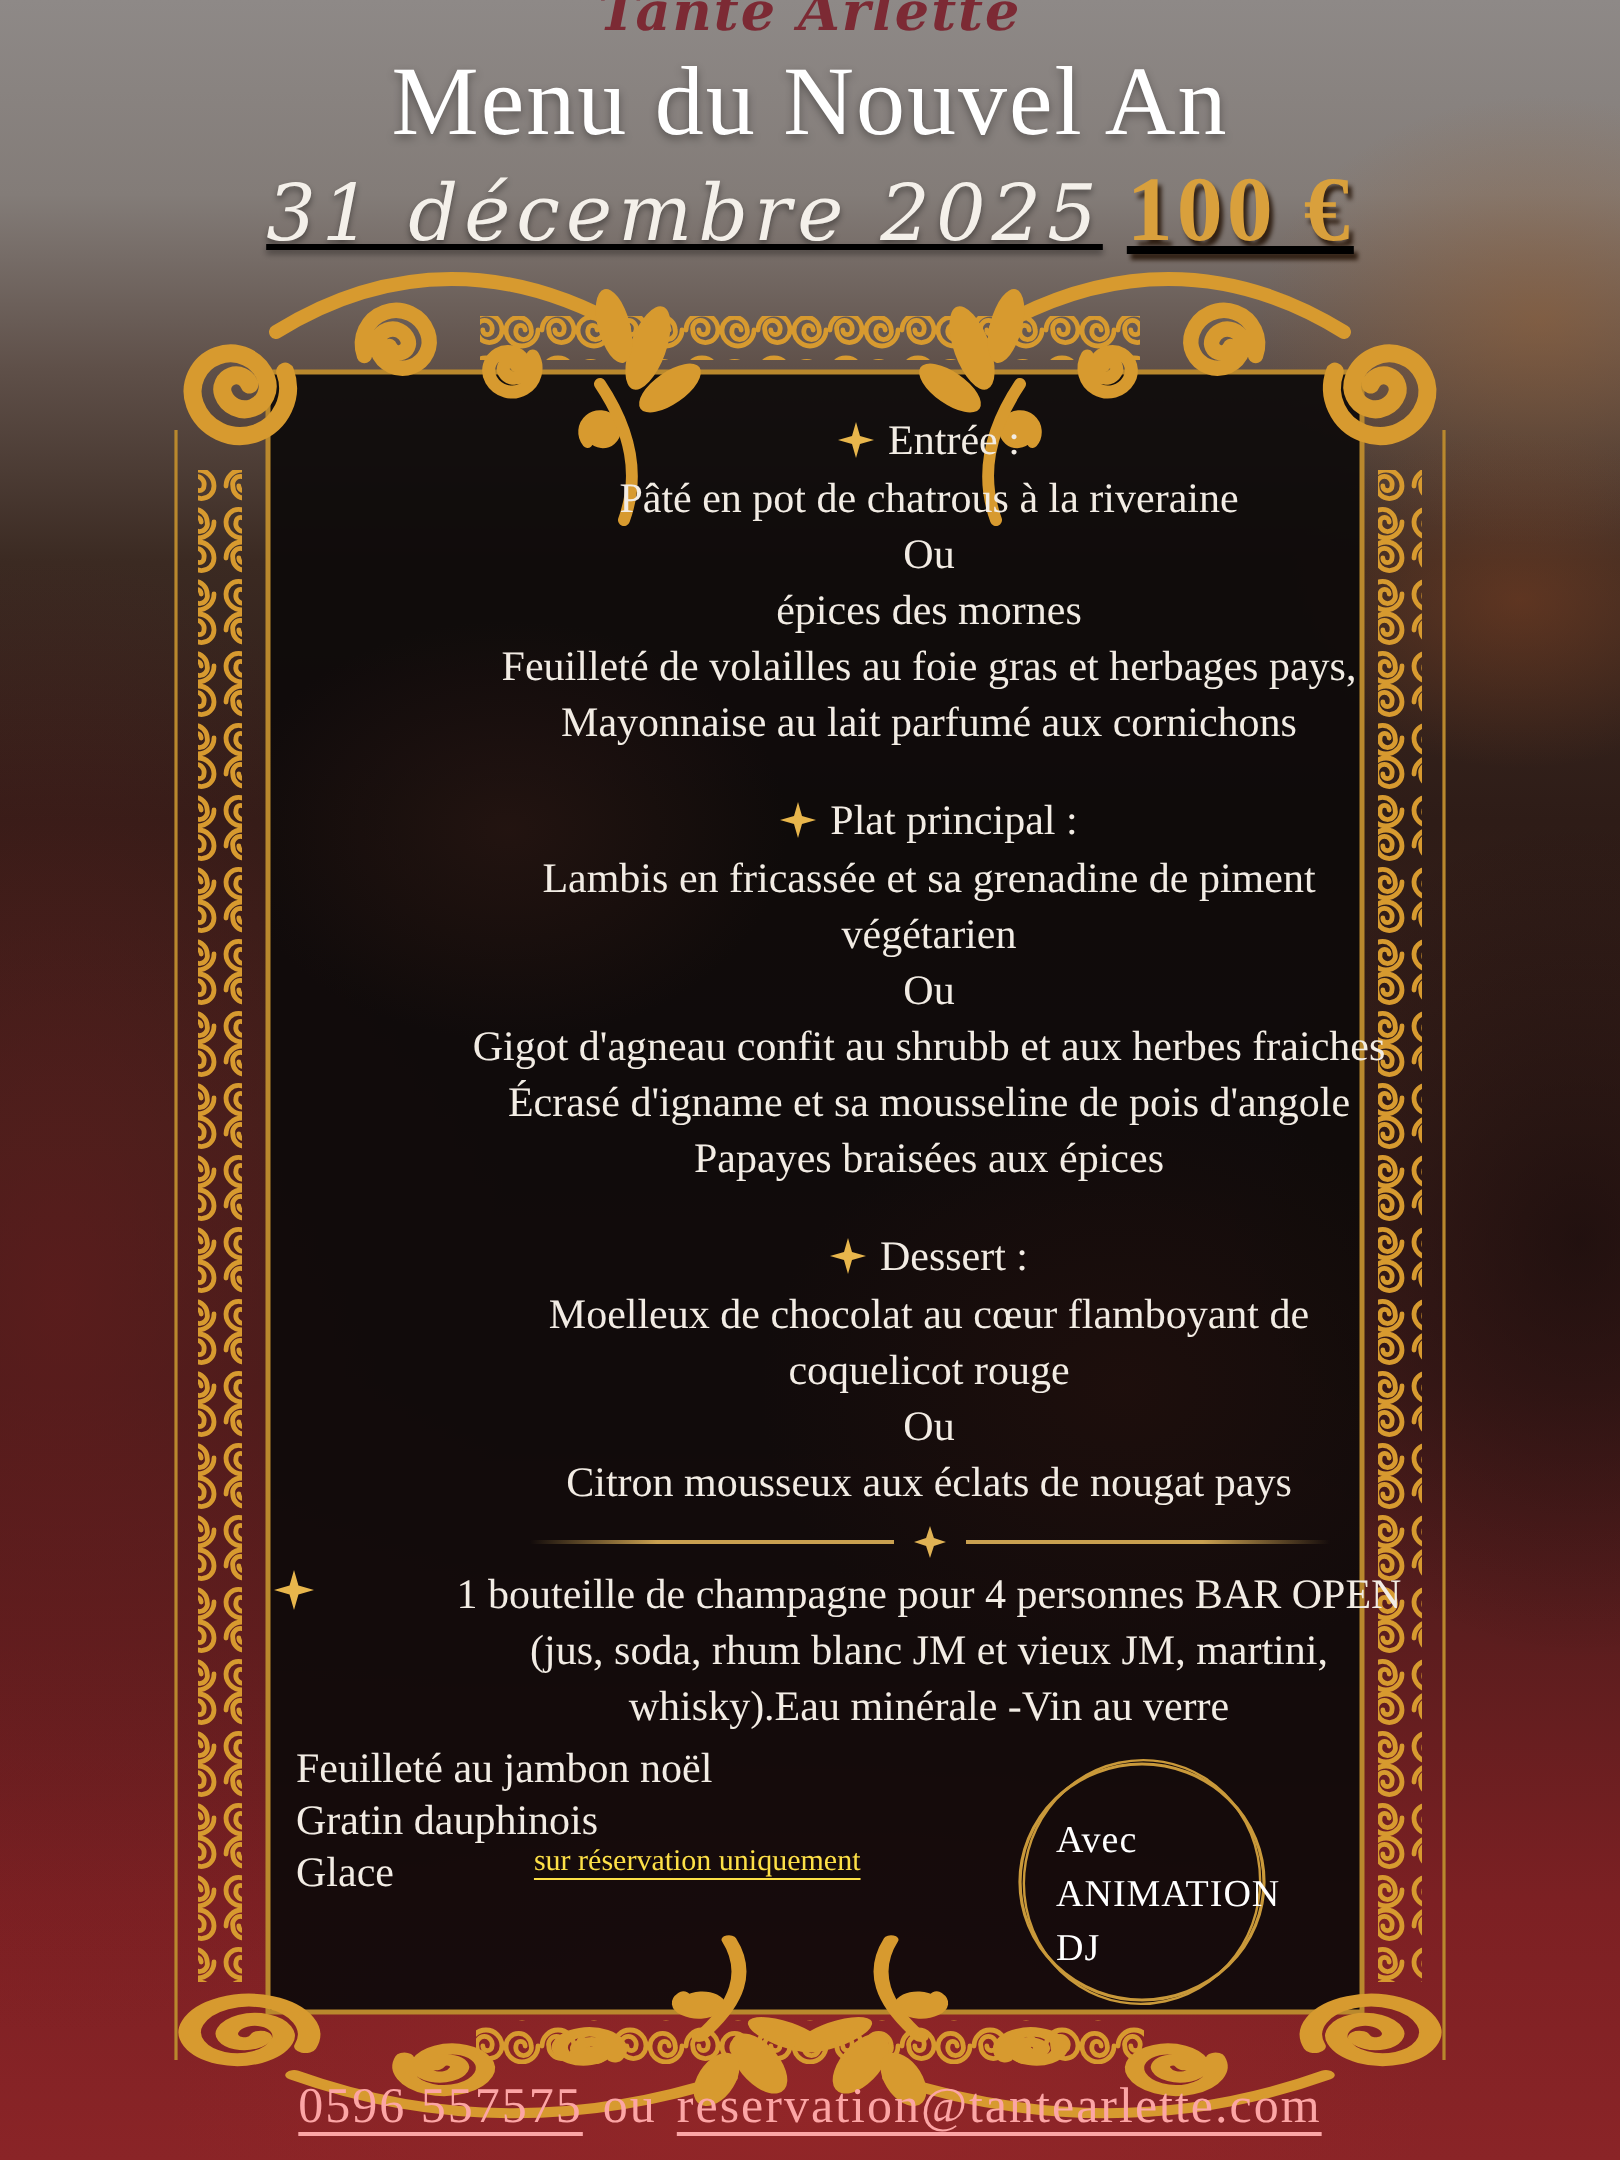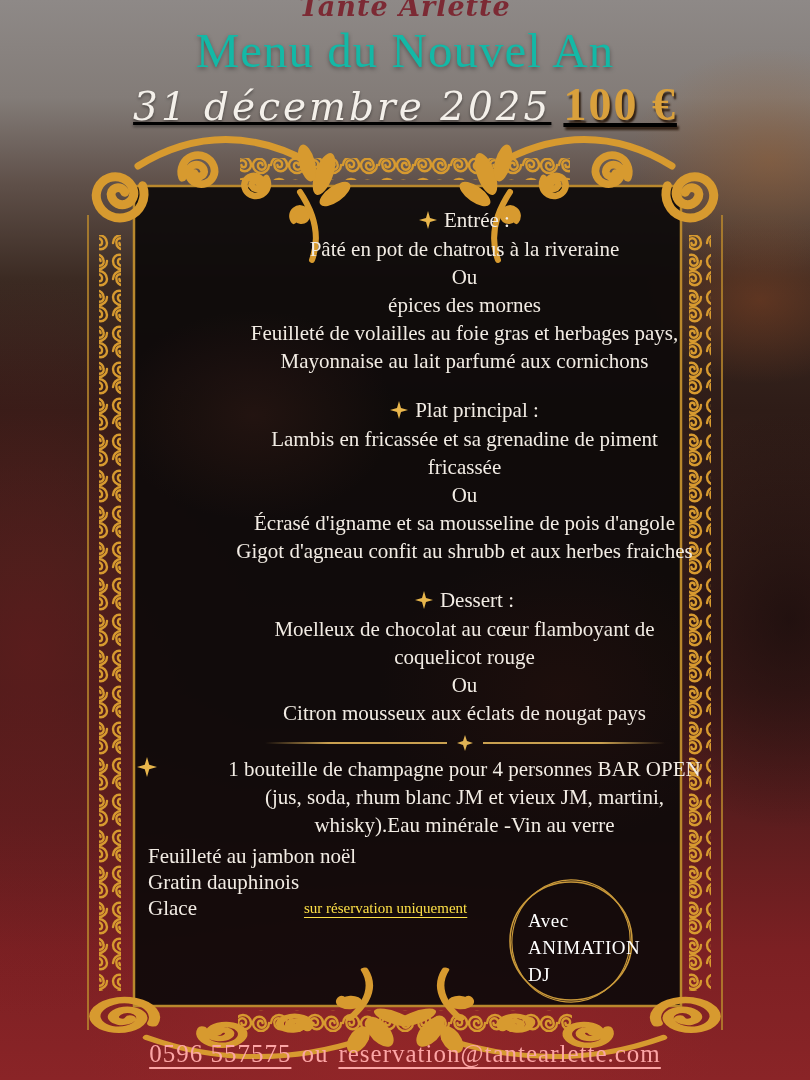--- a/index.html
+++ b/index.html
@@ -16,21 +16,21 @@
       radial-gradient(420px 240px at 400px 1055px, rgba(146,38,40,0.9), transparent 75%),
       linear-gradient(180deg, #8e8987 0%, #837c78 9%, #5f5049 17%, #3b2a22 26%, #2e1c17 38%, #3a1f1a 52%, #421c1a 64%, #5c1d1e 76%, #7c2023 88%, #8a2427 100%);
   }
   .logo{
     position:absolute; top:-9px; left:0; width:100%; text-align:center;
     font-family:"DejaVu Serif", serif; font-style:italic; font-weight:bold;
     font-size:27px; color:#7c2a34; letter-spacing:1px; z-index:3;
   }
   .title{
     position:absolute; top:22px; left:0; width:100%; text-align:center;
-    color:#14b8a6; font-size:49px; letter-spacing:1px; z-index:3;
+    color:#ffffff; font-size:49px; letter-spacing:1px; z-index:3;
     text-shadow:0 2px 4px rgba(0,0,0,0.35);
   }
   .date-row{
     position:absolute; top:78px; left:0; width:100%; z-index:3;
     display:flex; justify-content:center; align-items:baseline; gap:12px;text-decoration:underline;
   }
   .date{
     font-family:"DejaVu Serif", serif; font-style:italic; font-size:39px;
     color:#f4f0ea; letter-spacing:3px; text-shadow:0 2px 3px rgba(0,0,0,0.4);
   }
@@ -57,21 +57,21 @@
   .sec-dessert{ margin-top:20px; }
   .divider{ margin:8px auto 0; width:400px; height:16px; display:flex; align-items:center; gap:10px; }
   .div-line{ flex:1; height:2px; }
   .div-line.l{ background:linear-gradient(90deg, transparent, #c9a050 35%, #c9a050); }
   .div-line.r{ background:linear-gradient(270deg, transparent, #c9a050 35%, #c9a050); }
   .drinks{ margin-top:4px; position:relative; }
   .drinks .sparkle-left{ position:absolute; left:4px; top:2px; }
   .kids{ margin-top:4px; text-align:left; padding-left:15px; }
   .kids-title{ font-size:21px; line-height:28px; font-weight:bold; letter-spacing:0.3px; }
   .kids-line{ font-size:21px; line-height:26px; }
-  .glace-row{ display:flex; align-items:center;gap:37px; }
+  .glace-row{ display:flex; align-items:flex-start; }
   .res-link{
     margin-left:70px; color:#fde047; font-size:15px;
     text-decoration:underline; text-underline-offset:4px; cursor:pointer;
   }
   .badge{ position:absolute; left:372px; top:690px; width:132px; height:132px; }
   .badge svg{ position:absolute; inset:0; }
   .badge-text{
     position:absolute; left:23px; top:32px; text-align:left;
     color:#ffffff; font-size:19px; line-height:27px; letter-spacing:0.5px;
   }
@@ -155,24 +155,25 @@
     <div class="line">Mayonnaise au lait parfumé aux cornichons</div>
   </div>
 
   <div class="section sec-plat">
     <div class="section-title">
       <svg class="sparkle" width="18" height="18" viewBox="-9 -9 18 18">
           <path d="M 0 -9 L 2 -2 L 9 0 L 2 2 L 0 9 L -2 2 L -9 0 L -2 -2 Z" fill="#E8B64C"></path>
         </svg><span>Plat principal :</span>
     </div>
     <div class="line">Lambis en fricassée et sa grenadine de piment</div>
-    <div class="line">fricassée</div>
+    <div class="line">végétarien</div>
     <div class="line">Ou</div>
+    <div class="line">Gigot d'agneau confit au shrubb et aux herbes fraiches</div>
     <div class="line">Écrasé d'igname et sa mousseline de pois d'angole</div>
-    <div class="line">Gigot d'agneau confit au shrubb et aux herbes fraiches</div>
+    <div class="line">Papayes braisées aux épices</div>
   </div>
 
   <div class="section sec-dessert">
     <div class="section-title">
       <svg class="sparkle" width="18" height="18" viewBox="-9 -9 18 18">
           <path d="M 0 -9 L 2 -2 L 9 0 L 2 2 L 0 9 L -2 2 L -9 0 L -2 -2 Z" fill="#E8B64C"></path>
         </svg><span>Dessert :</span>
     </div>
     <div class="line">Moelleux de chocolat au cœur flamboyant de</div>
     <div class="line">coquelicot rouge</div>

